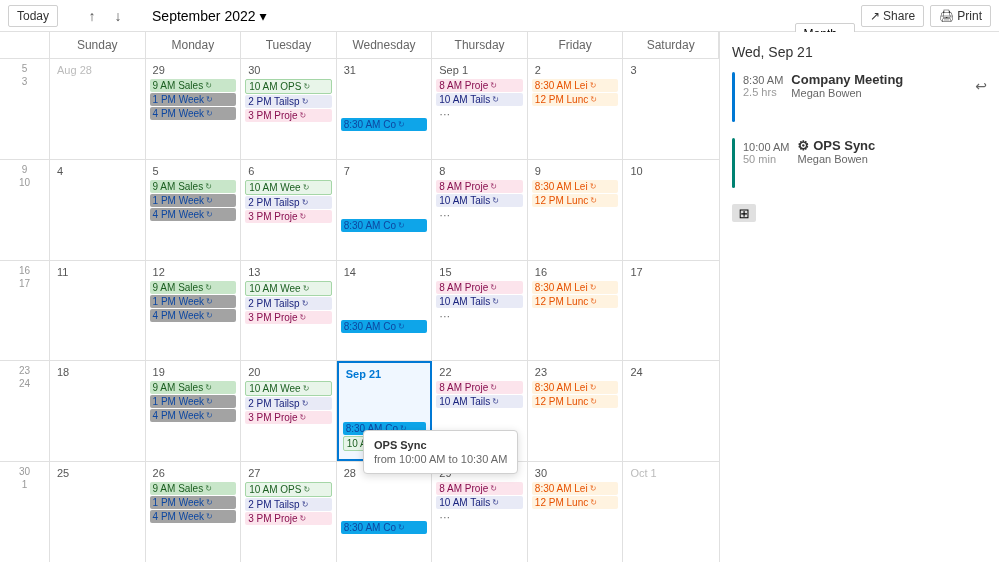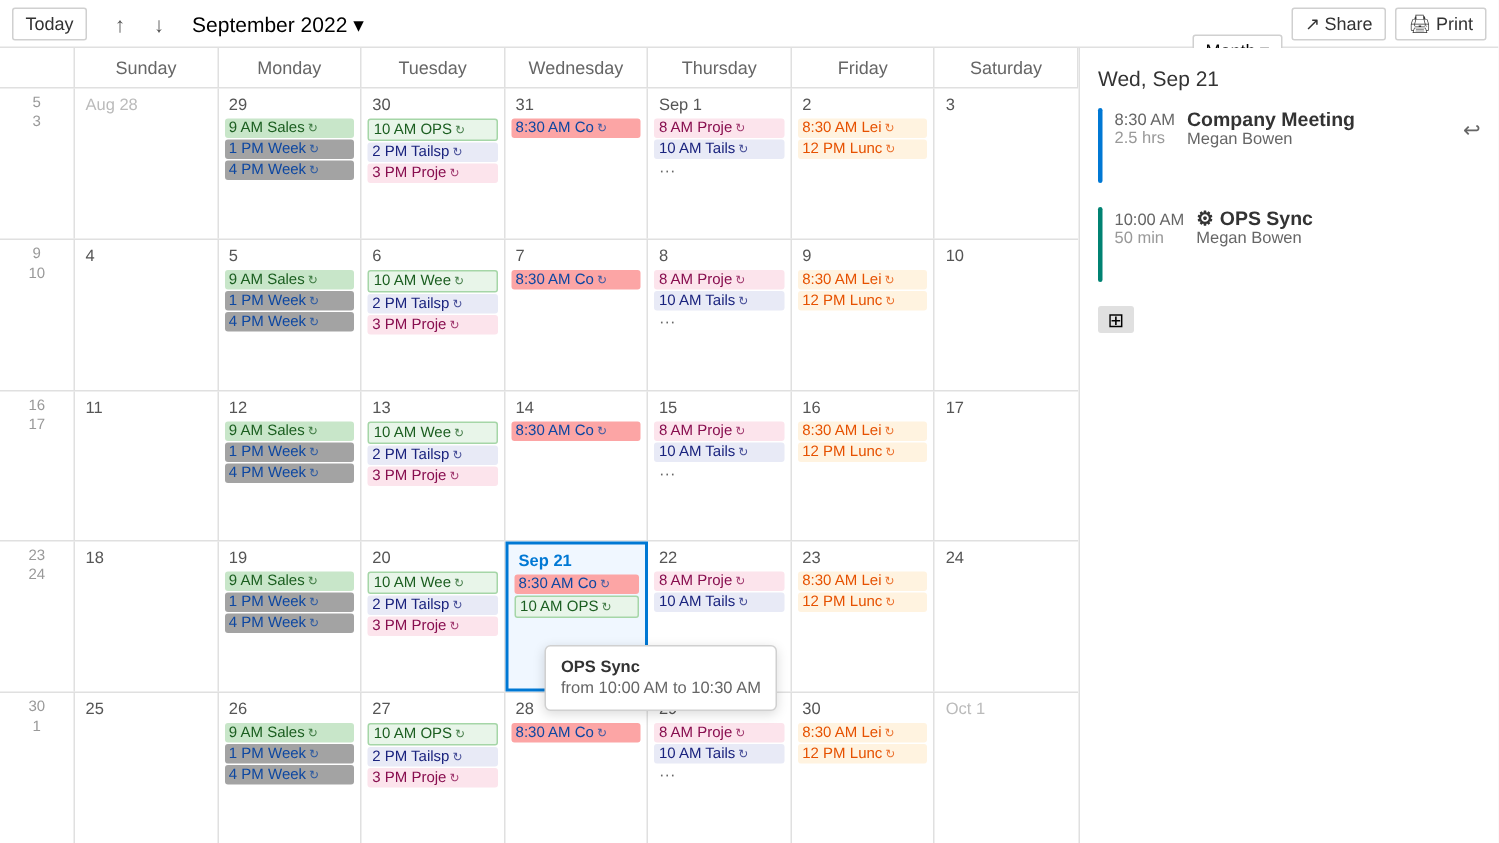--- a/index.html
+++ b/index.html
@@ -2,21 +2,21 @@
 <html><head>
   <meta charset="utf-8">
   <style>
     * { box-sizing: border-box; margin: 0; padding: 0; }
     body { font-family: 'Segoe UI', Arial, sans-serif; font-size: 12px; background: #f3f3f3; overflow: hidden; width: 999px; height: 562px; }
     
     .app-container { display: flex; flex-direction: column; height: 562px; background: #fff; }
     
     
     .toolbar { display: flex; align-items: center; padding: 4px 8px; background: #fff; border-bottom: 1px solid #e0e0e0; height: 32px; gap: 8px; }
-    .toolbar-left { display: flex; align-items: center; gap: 10px; }
+    .toolbar-left { display: flex; align-items: center; gap: 22px; }
     .toolbar-btn { display: flex; align-items: center; gap: 3px; padding: 3px 8px; border: 1px solid #d0d0d0; background: #fff; cursor: pointer; border-radius: 2px; font-size: 12px; color: #333; }
     .nav-arrows { display: flex; gap: 2px; }
     .nav-arrow { width: 24px; height: 24px; display: flex; align-items: center; justify-content: center; cursor: pointer; border: none; background: transparent; font-size: 14px; color: #555; }
     .month-selector { display: flex; align-items: center; gap: 4px; font-size: 14px; font-weight: 500; cursor: pointer; }
     .toolbar-right { margin-left: auto; display: flex; align-items: center; gap: 6px; }
     .view-dropdown { display: flex; align-items: center; gap: 3px; padding: 3px 8px; border: 1px solid #d0d0d0; background: #fff; cursor: pointer; border-radius: 2px; font-size: 12px; margin-top: 37px; }
     
     
     .main-content { display: flex; flex: 1; overflow: hidden; }
     
@@ -36,21 +36,21 @@
     
     
     .event-chip { border-radius: 2px; padding: 1px 3px; font-size: 10px; color: #fff; white-space: nowrap; overflow: hidden; text-overflow: ellipsis; cursor: pointer; display: flex; align-items: center; gap: 2px; }
     .event-chip .recur-icon { font-size: 8px; opacity: 0.8; }
     .event-sales { background: #c8e6c9; color: #1b5e20; }
     .event-week { background: #a3a3a3; color: #0d47a1; }
     .event-proj { background: #fce4ec; color: #880e4f; }
     .event-tail { background: #e8eaf6; color: #1a237e; }
     .event-ops { background: #e8f5e9; color: #1b5e20; border: 1px solid #a5d6a7; }
     .event-lun { background: #fff3e0; color: #e65100; }
-    .event-co { background: #fca5a5; color: #0d47a1; }
+    .event-co { background: #0ea5e9; color: #0d47a1; margin-top: 39px; }
     
     .more-dots { font-size: 11px; color: #666; padding: 1px 3px; cursor: pointer; }
     
     
     .tooltip { position: absolute; background: #fff; border: 1px solid #d0d0d0; border-radius: 4px; padding: 8px 10px; box-shadow: 0 2px 8px rgba(0,0,0,0.15); z-index: 100; font-size: 11px; min-width: 150px; }
     .tooltip-title { font-weight: 600; color: #333; margin-bottom: 2px; }
     .tooltip-time { color: #666; }
     
     
     .right-panel { width: 280px; border-left: 1px solid #e0e0e0; padding: 12px; background: #fff; overflow-y: auto; }

